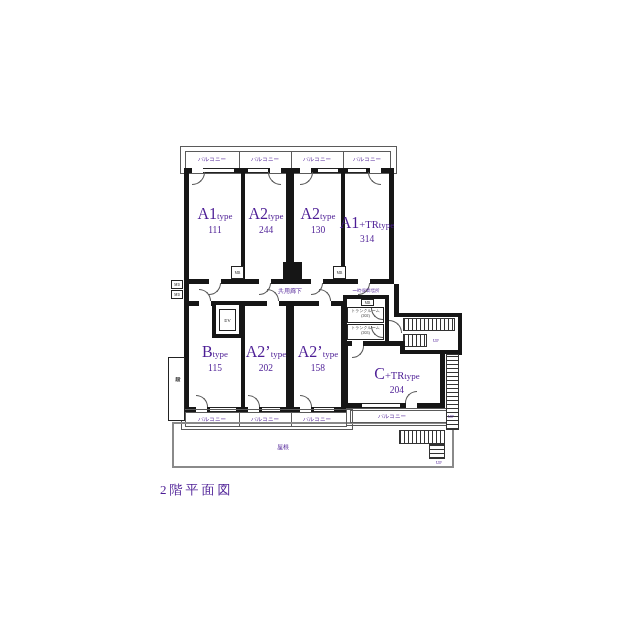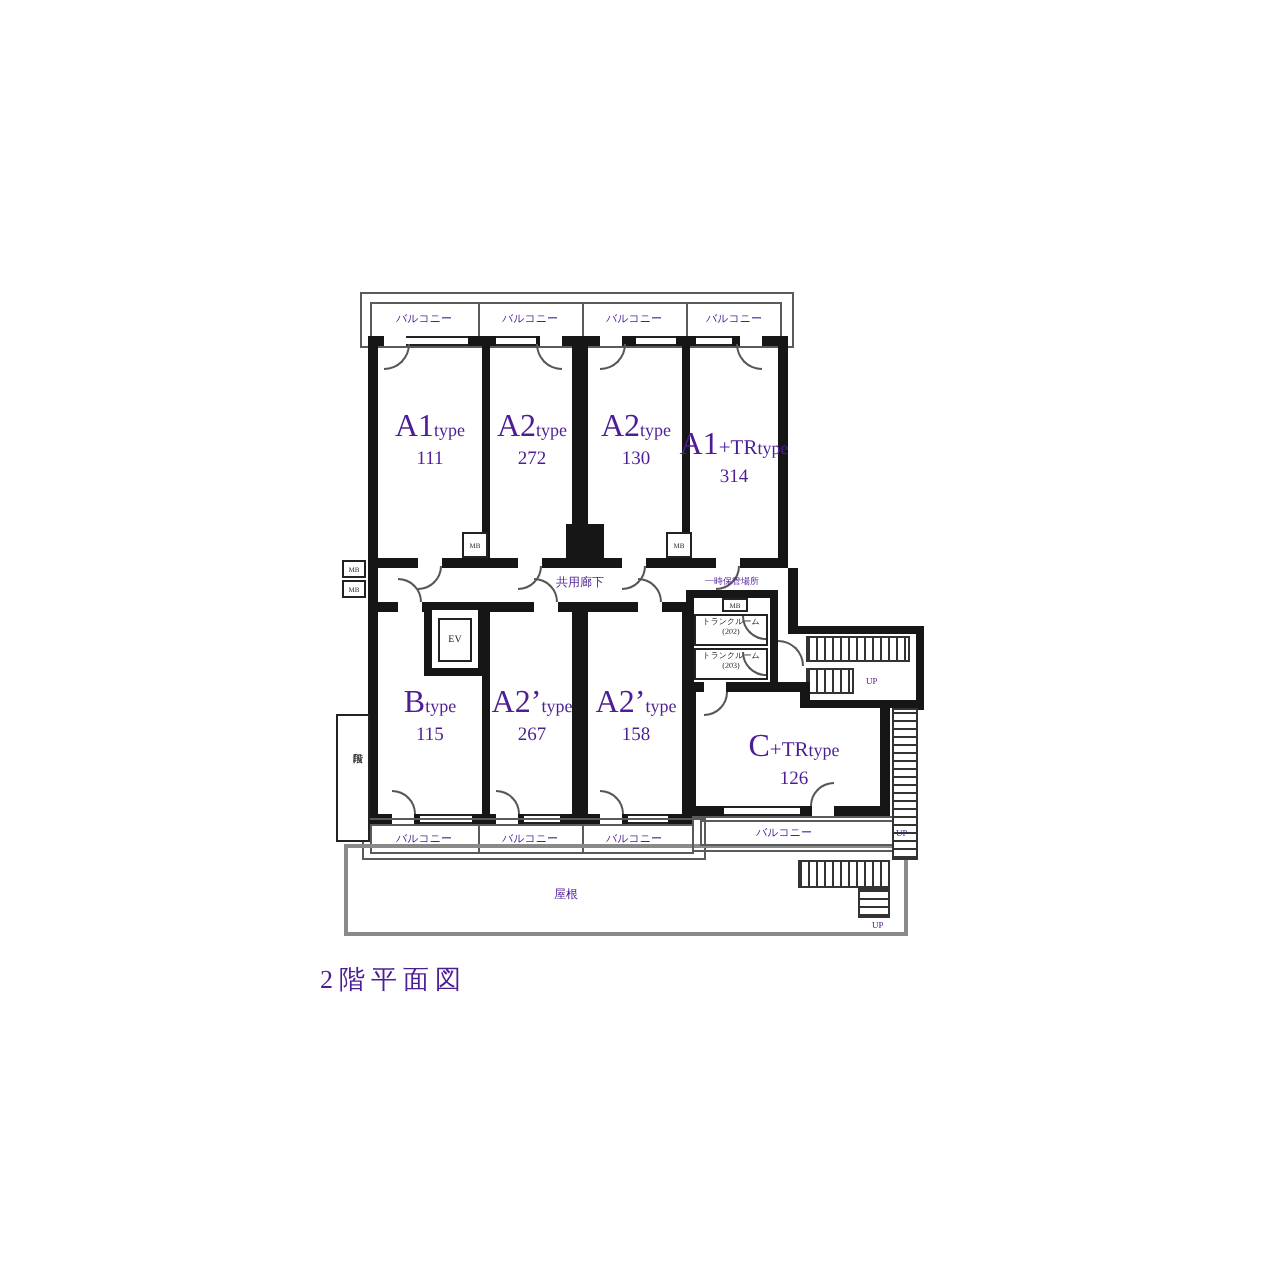--- a/index.html
+++ b/index.html
@@ -71,21 +71,21 @@
   <div class="abs win" style="left:348px;top:168px;width:18px;"></div>
   <div class="abs gap" style="left:370px;top:168px;width:11px;height:5px;"></div>
   <div class="abs arc htr" style="left:368px;top:172px;width:13px;height:13px;"></div>
 
   <div class="abs lbl unit-label" style="left:215px;top:205px;">
     <span class="big">A1</span><span class="mid"></span><span class="small">type</span>
     <span class="num">111</span>
   </div>
   <div class="abs lbl unit-label" style="left:266px;top:205px;">
     <span class="big">A2</span><span class="mid"></span><span class="small">type</span>
-    <span class="num">272</span>
+    <span class="num">244</span>
   </div>
   <div class="abs lbl unit-label" style="left:318px;top:205px;">
     <span class="big">A2</span><span class="mid"></span><span class="small">type</span>
     <span class="num">130</span>
   </div>
   <div class="abs lbl unit-label" style="left:367px;top:214px;">
     <span class="big">A1</span><span class="mid">+TR</span><span class="small">type</span>
     <span class="num">314</span>
   </div>
 
@@ -122,29 +122,29 @@
   <div class="abs w" style="left:286px;top:306px;width:8px;height:101px;"></div>
   <div class="abs w" style="left:341px;top:306px;width:5px;height:106px;"></div>
   <div class="abs w" style="left:184px;top:407px;width:163px;height:5px;"></div>
 
   <div class="abs lbl unit-label" style="left:215px;top:343px;">
     <span class="big">B</span><span class="mid"></span><span class="small">type</span>
     <span class="num">115</span>
   </div>
   <div class="abs lbl unit-label" style="left:266px;top:343px;">
     <span class="big">A2’</span><span class="mid"></span><span class="small">type</span>
-    <span class="num">267</span>
+    <span class="num">202</span>
   </div>
   <div class="abs lbl unit-label" style="left:318px;top:343px;">
     <span class="big">A2’</span><span class="mid"></span><span class="small">type</span>
     <span class="num">158</span>
   </div>
   <div class="abs lbl unit-label" style="left:397px;top:365px;">
     <span class="big">C</span><span class="mid">+TR</span><span class="small">type</span>
-    <span class="num">126</span>
+    <span class="num">204</span>
   </div>
 
   <div class="abs win" style="left:210px;top:407px;width:26px;"></div>
   <div class="abs gap" style="left:196px;top:407px;width:11px;height:5px;"></div>
   <div class="abs arc hbl" style="left:196px;top:395px;width:12px;height:12px;"></div>
   <div class="abs win" style="left:262px;top:407px;width:18px;"></div>
   <div class="abs gap" style="left:248px;top:407px;width:11px;height:5px;"></div>
   <div class="abs arc hbl" style="left:248px;top:395px;width:12px;height:12px;"></div>
   <div class="abs win" style="left:314px;top:407px;width:20px;"></div>
   <div class="abs gap" style="left:300px;top:407px;width:11px;height:5px;"></div>

